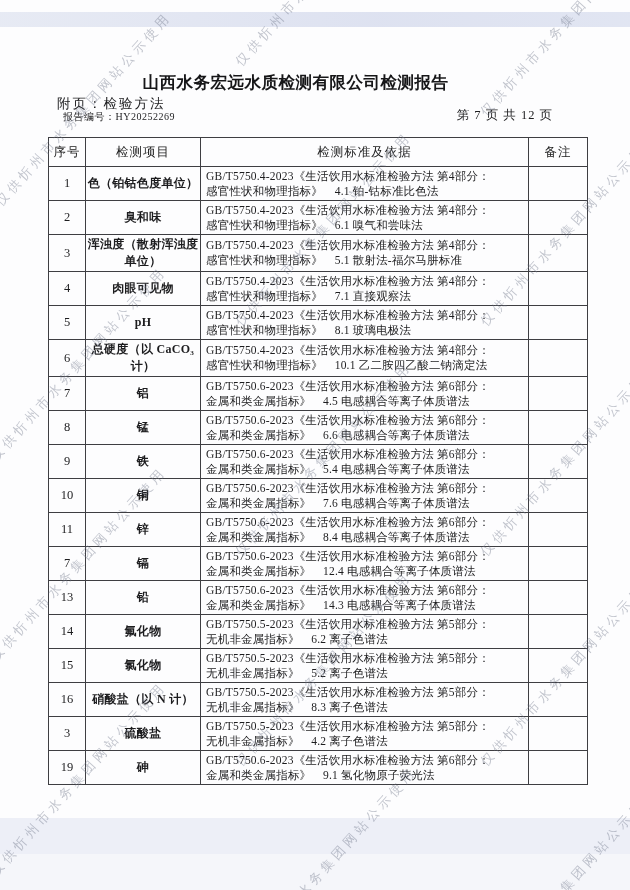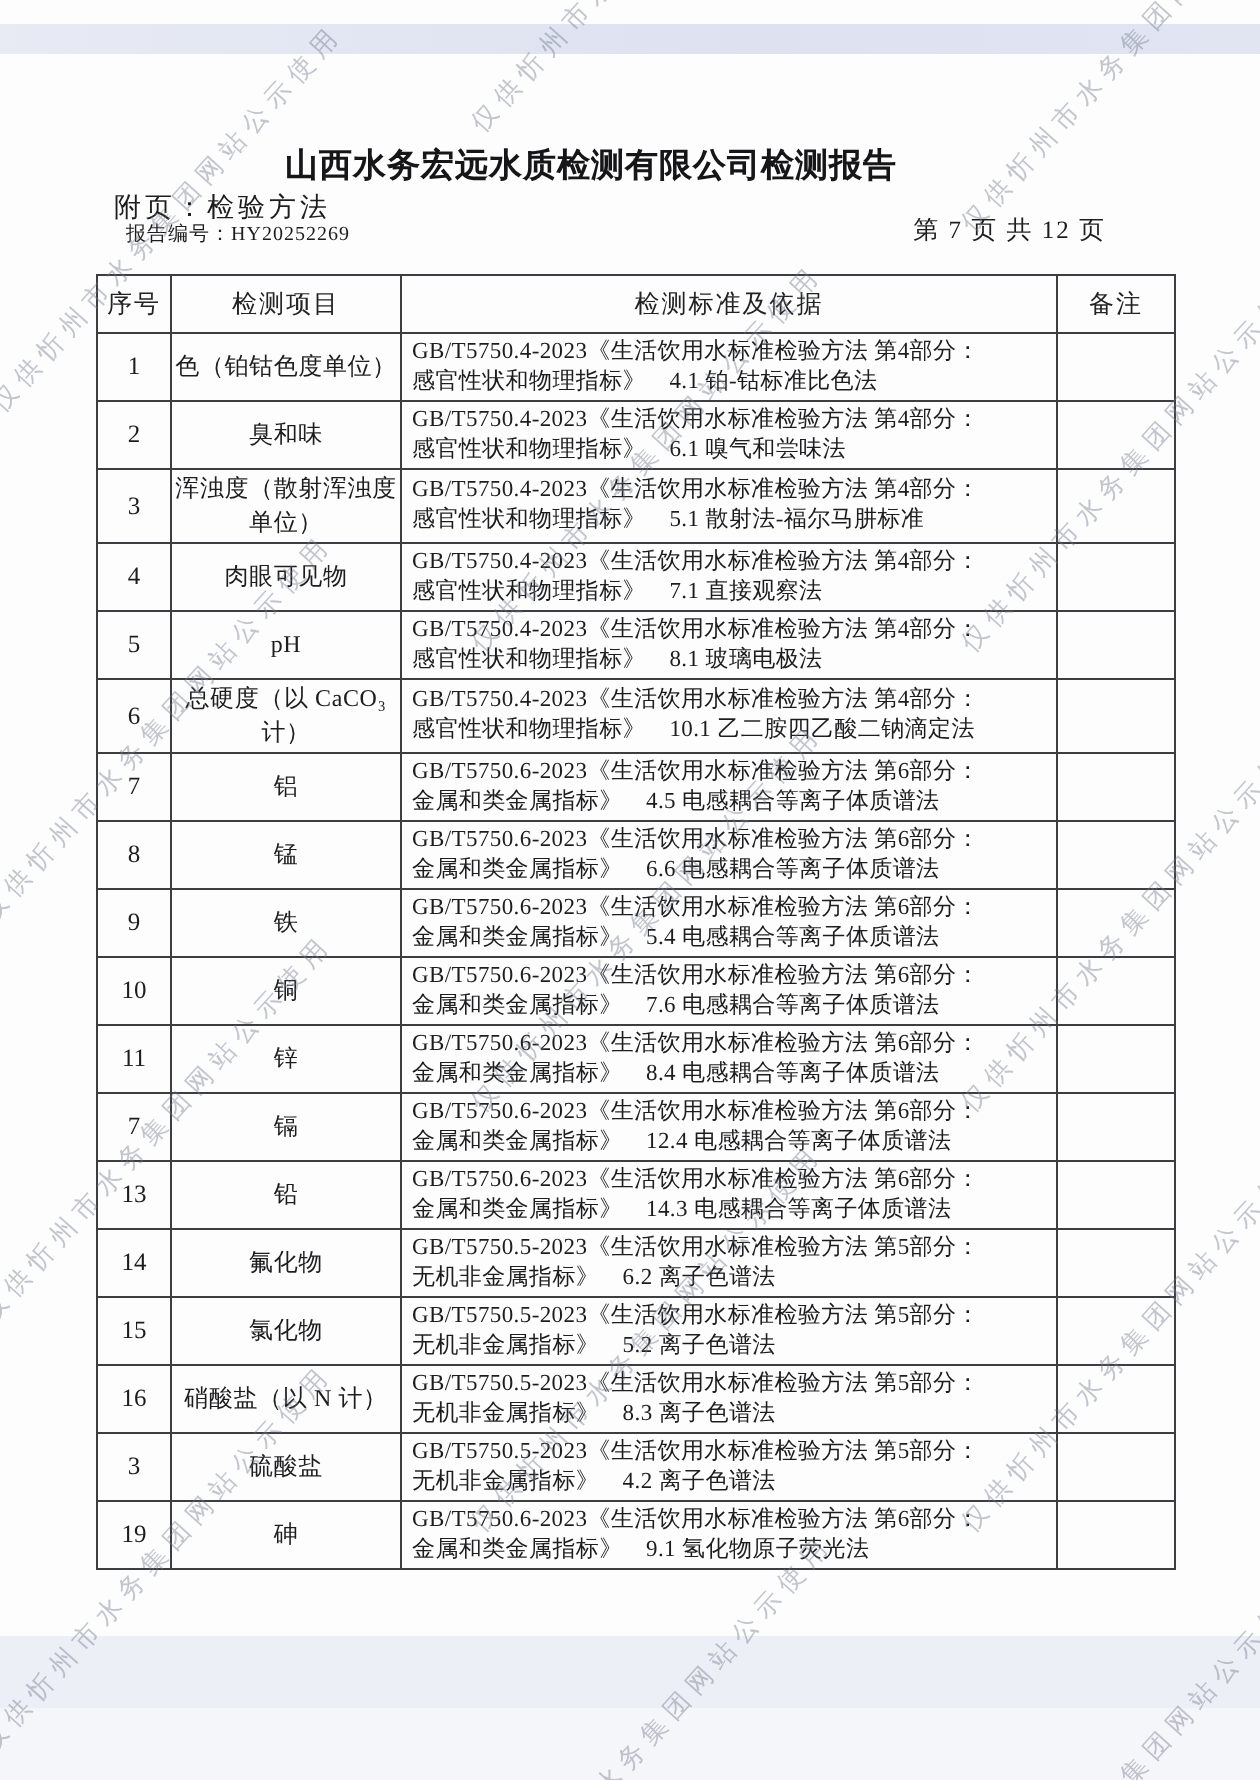--- a/index.html
+++ b/index.html
@@ -45,21 +45,21 @@
     border:1px solid #3e3e42;
     vertical-align:middle;
     overflow:hidden;
   }
   .report-table th{
     height:26px;font-weight:normal;font-size:12.5px;letter-spacing:1px;
     text-align:center;color:#222;
   }
   .report-table td{height:31px;}
   .col-no{width:37px;text-align:center;font-size:12.5px;}
-  .col-item{width:115px;text-align:center;font-size:12px;letter-spacing:.3px;}
+  .col-item{width:115px;text-align:center;font-size:12px;letter-spacing:.3px;font-weight:bold;}
   .col-standard{
     width:328px;font-size:11.5px;line-height:15px;
     padding:1px 2px 1px 5px;white-space:pre-wrap;text-align:left;
     letter-spacing:.2px;
     margin-left:31px;
   }
   .col-remark{width:59px;}
   .watermark-layer{
     position:absolute;left:0;top:0;width:630px;height:890px;
     pointer-events:none;z-index:6;overflow:hidden;

